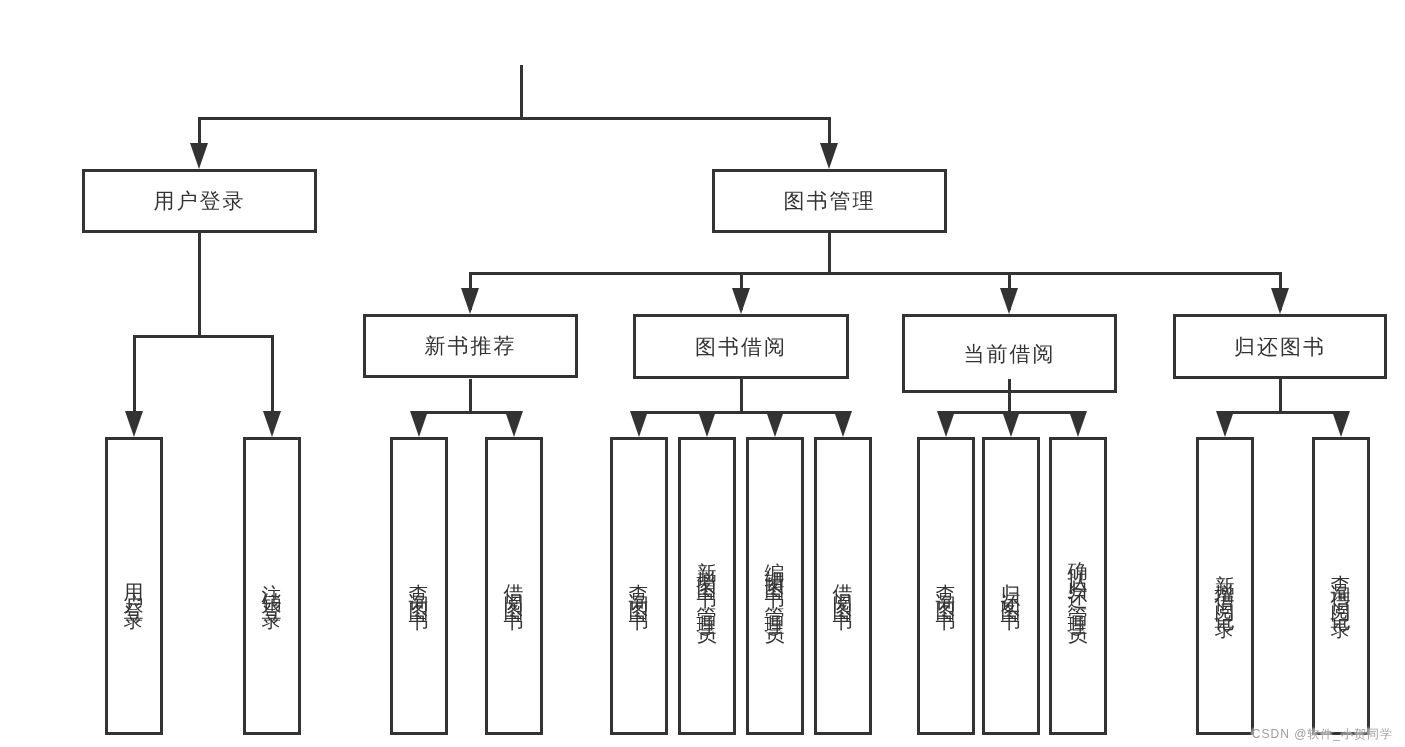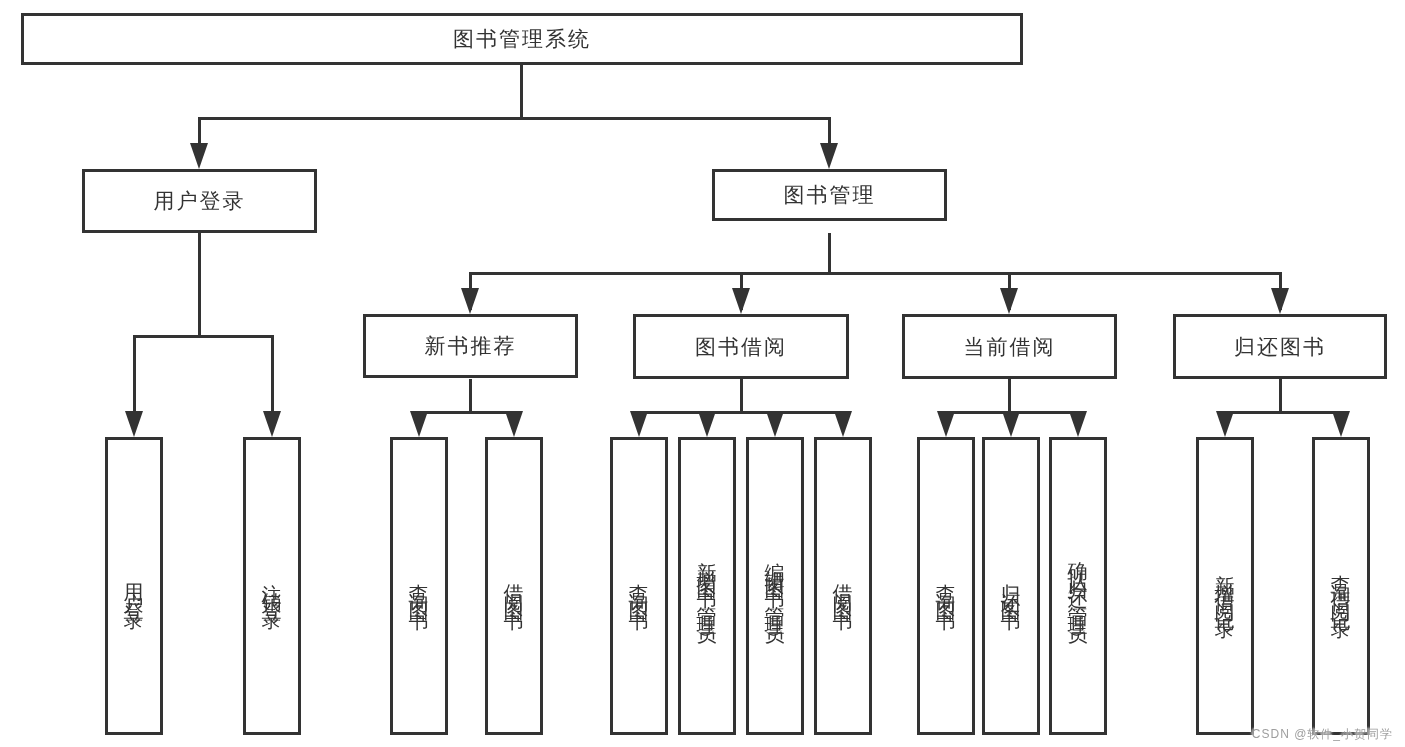--- a/index.html
+++ b/index.html
@@ -51,35 +51,32 @@
     letter-spacing:1px;
     text-shadow:1px 1px 2px rgba(255,255,255,.95), -1px -1px 2px rgba(255,255,255,.95);
     white-space:nowrap;
   }
 </style>
 </head>
 <body>
 
 <div class="stage">
 
-  <div class="box" style="left:21px;top:13px;width:1002px;height:52px">
-    <span class="lbl">图书管理系统</span>
-  </div>
 
   <div class="vl" style="left:520px;top:65px;height:52px"></div>
   <div class="hl" style="left:198px;top:117px;width:633px"></div>
   <div class="vl" style="left:198px;top:117px;height:40px"></div>
   <div class="ah" style="left:190px;top:143px"></div>
   <div class="vl" style="left:828px;top:117px;height:40px"></div>
   <div class="ah" style="left:820px;top:143px"></div>
 
   <div class="box" style="left:82px;top:169px;width:235px;height:64px">
     <span class="lbl">用户登录</span>
   </div>
-  <div class="box" style="left:712px;top:169px;width:235px;height:52px">
+  <div class="box" style="left:712px;top:169px;width:235px;height:64px">
     <span class="lbl">图书管理</span>
   </div>
 
   <div class="vl" style="left:198px;top:233px;height:102px"></div>
   <div class="hl" style="left:133px;top:335px;width:141px"></div>
   <div class="vl" style="left:133px;top:335px;height:96px"></div>
   <div class="ah" style="left:125px;top:411px"></div>
   <div class="vl" style="left:271px;top:335px;height:96px"></div>
   <div class="ah" style="left:263px;top:411px"></div>
 
@@ -93,21 +90,21 @@
   <div class="ah" style="left:1000px;top:288px"></div>
   <div class="vl" style="left:1279px;top:272px;height:38px"></div>
   <div class="ah" style="left:1271px;top:288px"></div>
 
   <div class="box" style="left:363px;top:314px;width:215px;height:64px">
     <span class="lbl">新书推荐</span>
   </div>
   <div class="box" style="left:633px;top:314px;width:216px;height:65px">
     <span class="lbl">图书借阅</span>
   </div>
-  <div class="box" style="left:902px;top:314px;width:215px;height:65px">
+  <div class="box" style="left:902px;top:314px;width:215px;height:79px">
     <span class="lbl">当前借阅</span>
   </div>
   <div class="box" style="left:1173px;top:314px;width:214px;height:65px">
     <span class="lbl">归还图书</span>
   </div>
 
   <div class="vl" style="left:469px;top:379px;height:32px"></div>
   <div class="hl" style="left:418px;top:411px;width:99px"></div>
   <div class="vl" style="left:418px;top:411px;height:20px"></div>
   <div class="ah" style="left:410px;top:411px"></div>

